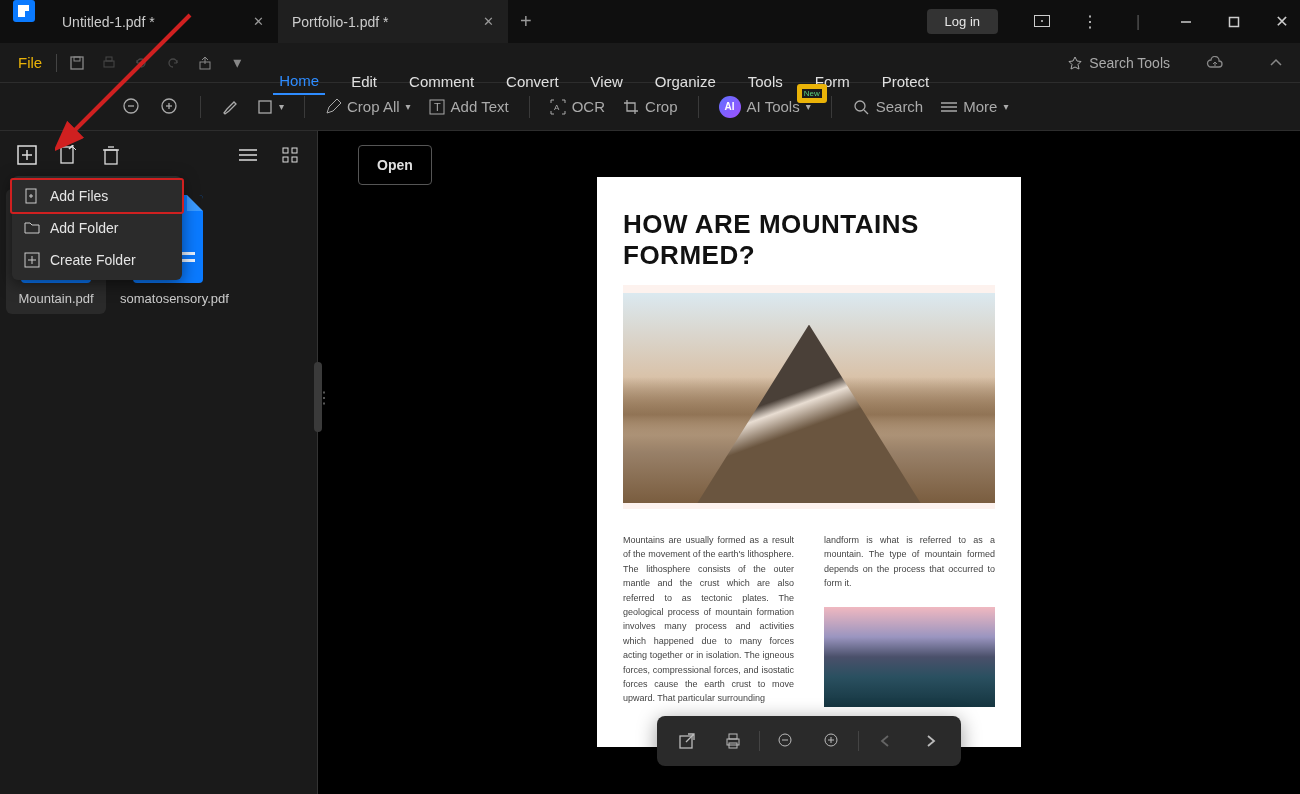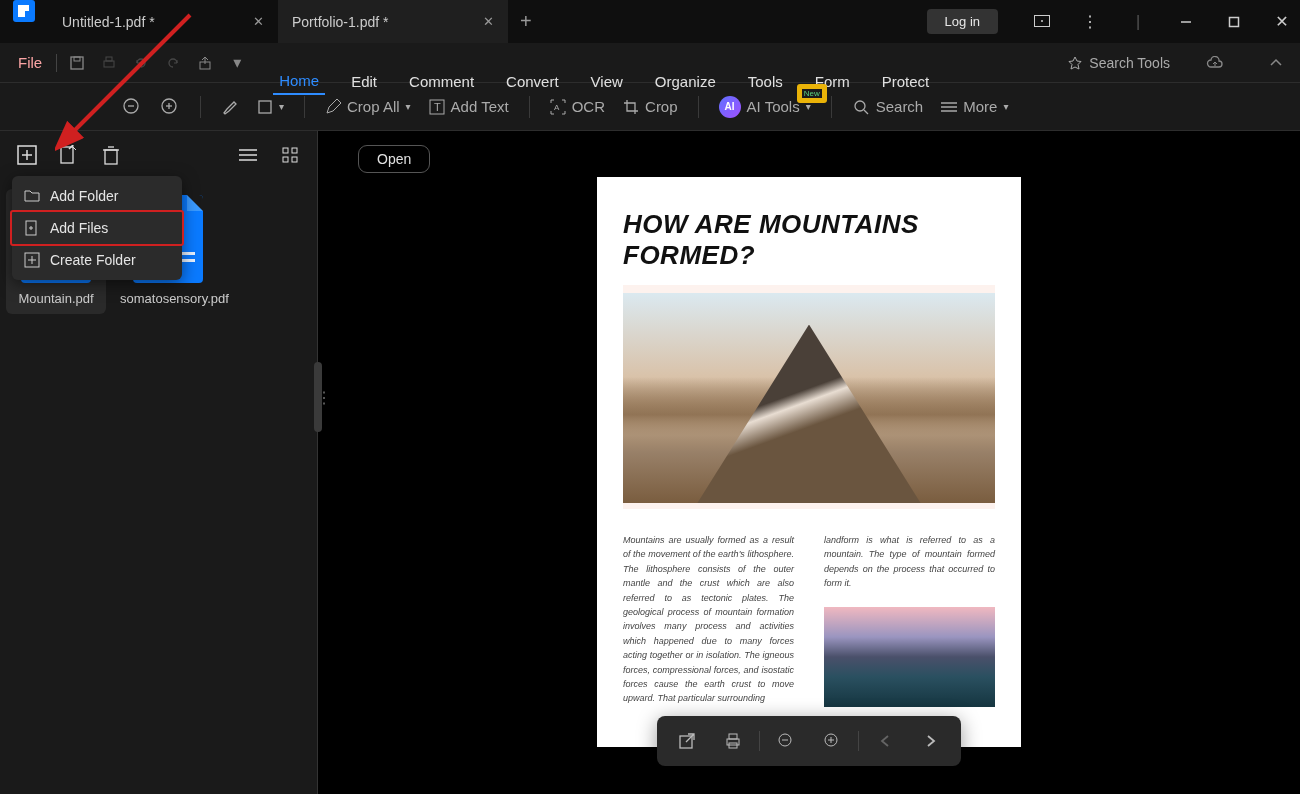--- a/index.html
+++ b/index.html
@@ -13,21 +13,21 @@
 .tab.inactive { background: #0f0f0f; }
 .tab.active { background: #1f1f1f; }
 .tab-close { margin-left: auto; padding-left: 60px; font-size: 13px; color: #999; cursor: pointer; }
 .new-tab { display:flex; align-items:center; padding: 0 12px; color:#999; font-size:20px; cursor:pointer;}
 .win-group { margin-left: auto; display: flex; align-items: center; gap: 12px; }
 .login-btn { background: #333; color:#e6e6e6; font-size:13px; padding: 5px 18px; border-radius: 4px; margin-right: 14px; cursor:pointer;}
 .win-icon { width: 36px; height: 43px; display:flex; align-items:center; justify-content:center; color:#ccc; cursor:pointer;}
 
 
 .menubar { height: 40px; background: #1a1a1a; display:flex; align-items:center; padding: 0 8px; border-bottom: 1px solid #2d2d2d;}
-.menubar .file-btn { color:#fca5a5; font-size:15px; padding: 0 10px; }
+.menubar .file-btn { color:#eab308; font-size:15px; padding: 0 10px; }
 .mb-sep { width: 1px; height: 18px; background: #444; margin: 0 4px;}
 .mb-icon { width: 26px; height: 26px; display:flex; align-items:center; justify-content:center; color:#888; cursor:pointer; margin: 0 3px;}
 .menu-tabs { display:flex; align-items:center; gap: 20px; margin-left: 20px;}
 .menu-tab { color:#e0e0e0; font-size:15px; padding: 4px 6px; cursor:pointer;margin-top:37px;}
 .menu-tab.active { color:#2e8cff; border-bottom: 2px solid #2e8cff; font-weight: 500;}
 .menubar-right { margin-left:auto; display:flex; align-items:center; gap: 29px; }
 .search-tools { color:#aaa; font-size:14px; display:flex; align-items:center; gap:6px; cursor:pointer;}
 
 
 .toolbar { height: 48px; background: #1a1a1a; display:flex; align-items:center; padding: 0 14px; gap: 6px; border-bottom: 1px solid #2d2d2d;}
@@ -61,22 +61,22 @@
 
 .arrow { position:absolute; top: 10px; left: 55px; z-index:60; pointer-events:none;}
 
 
 .splitter { position:absolute; left:314px; top: calc(50% - 35px); width:8px; height:70px; background:#3a3a3a; border-radius:4px; z-index:5;}
 .splitter::after { content:'⋮'; color:#666; position:absolute; left:2px; top:50%; transform:translateY(-50%);}
 
 
 .viewer { flex:1; background:#000; display:flex; flex-direction:column; align-items:center; position:relative;}
 .open-bar { position:absolute; top:14px; left:40px;}
-.open-btn { background:transparent; border:1px solid #555; color:#e0e0e0; padding: 5px 18px; font-size:14px; border-radius:9px; cursor:pointer;}
-.page { width: 424px; background:#fff; color:#222; margin-top: 46px; padding: 32px 26px 40px; display:flex; flex-direction:column; font-family: Arial; font-style: italic;}
+.open-btn { background:transparent; border:1px solid #555; color:#e0e0e0; padding: 11px 18px; font-size:14px; border-radius:4px; cursor:pointer;font-weight:bold;}
+.page { width: 424px; background:#fff; color:#222; margin-top: 46px; padding: 32px 26px 40px; display:flex; flex-direction:column; font-family: Arial;}
 .page h1 { font-family: 'Arial Black', Arial; font-size: 26px; letter-spacing: 0.5px; margin-bottom: 14px; color:#111;}
 .hero-wrap { background:#fdf2ee; padding: 8px 0 6px; margin-bottom: 24px;}
 .hero { height: 210px; margin: 0 auto; background: linear-gradient(180deg,#dbe9f0 0%, #d9c2a9 40%, #8a6843 58%, #efcfa8 68%, #e7ab60 100%); position:relative; overflow:hidden;}
 .peak { position:absolute; bottom:0; left:20%; width:60%; height:85%; background:linear-gradient(160deg,#4a4038 40%,#e8ddd2 45%,#6a553f 55%); clip-path: polygon(50% 0%, 100% 100%, 0% 100%);}
 .ridges { position:absolute; bottom:0; left:0; right:0; height:60%; background: linear-gradient(0deg,#7a5d3f, #988068 40%, transparent);}
 .cols { display:flex; gap:30px; font-size:9px; line-height:1.6; color:#444; text-align:justify;}
 .col { flex:1;}
 .mini-img { margin-top:16px; height:100px; background: linear-gradient(180deg,#f0b8c0 0%, #9a95c0 30%, #4a506a 50%, #2a5060 70%, #153540 100%);}
 
 
@@ -404,33 +404,33 @@
       <div class="ft-icon">
           <svg width="12" height="14" viewBox="0 0 12 14">
             <path d="M3 2 L9 7 L3 12" fill="none" stroke="currentColor" stroke-width="1.8"></path>
           </svg>
         </div>
     </div>
   </div>
 </div>
 
 <div class="ctx-menu">
-  <div class="ctx-item">
-    <svg class="ctx-icon" viewBox="0 0 16 16">
-        <path d="M1 3 L6 3 L8 5 L15 5 L15 13 L1 13 Z" fill="none" stroke="currentColor"></path>
-      </svg>
-    <span>Add Folder</span>
-  </div>
   <div class="ctx-item highlighted">
     <svg class="ctx-icon" viewBox="0 0 16 16">
         <rect x="2" y="1" width="10" height="14" fill="none" stroke="currentColor"></rect>
         <line x1="5" y1="8" x2="9" y2="8" stroke="currentColor"></line>
         <line x1="7" y1="6" x2="7" y2="10" stroke="currentColor"></line>
       </svg>
     <span>Add Files</span>
+  </div>
+  <div class="ctx-item">
+    <svg class="ctx-icon" viewBox="0 0 16 16">
+        <path d="M1 3 L6 3 L8 5 L15 5 L15 13 L1 13 Z" fill="none" stroke="currentColor"></path>
+      </svg>
+    <span>Add Folder</span>
   </div>
   <div class="ctx-item">
     <svg class="ctx-icon" viewBox="0 0 16 16">
         <rect x="1" y="1" width="14" height="14" fill="none" stroke="currentColor"></rect>
         <line x1="8" y1="4" x2="8" y2="12" stroke="currentColor"></line>
         <line x1="4" y1="8" x2="12" y2="8" stroke="currentColor"></line>
       </svg>
     <span>Create Folder</span>
   </div>
 </div>

